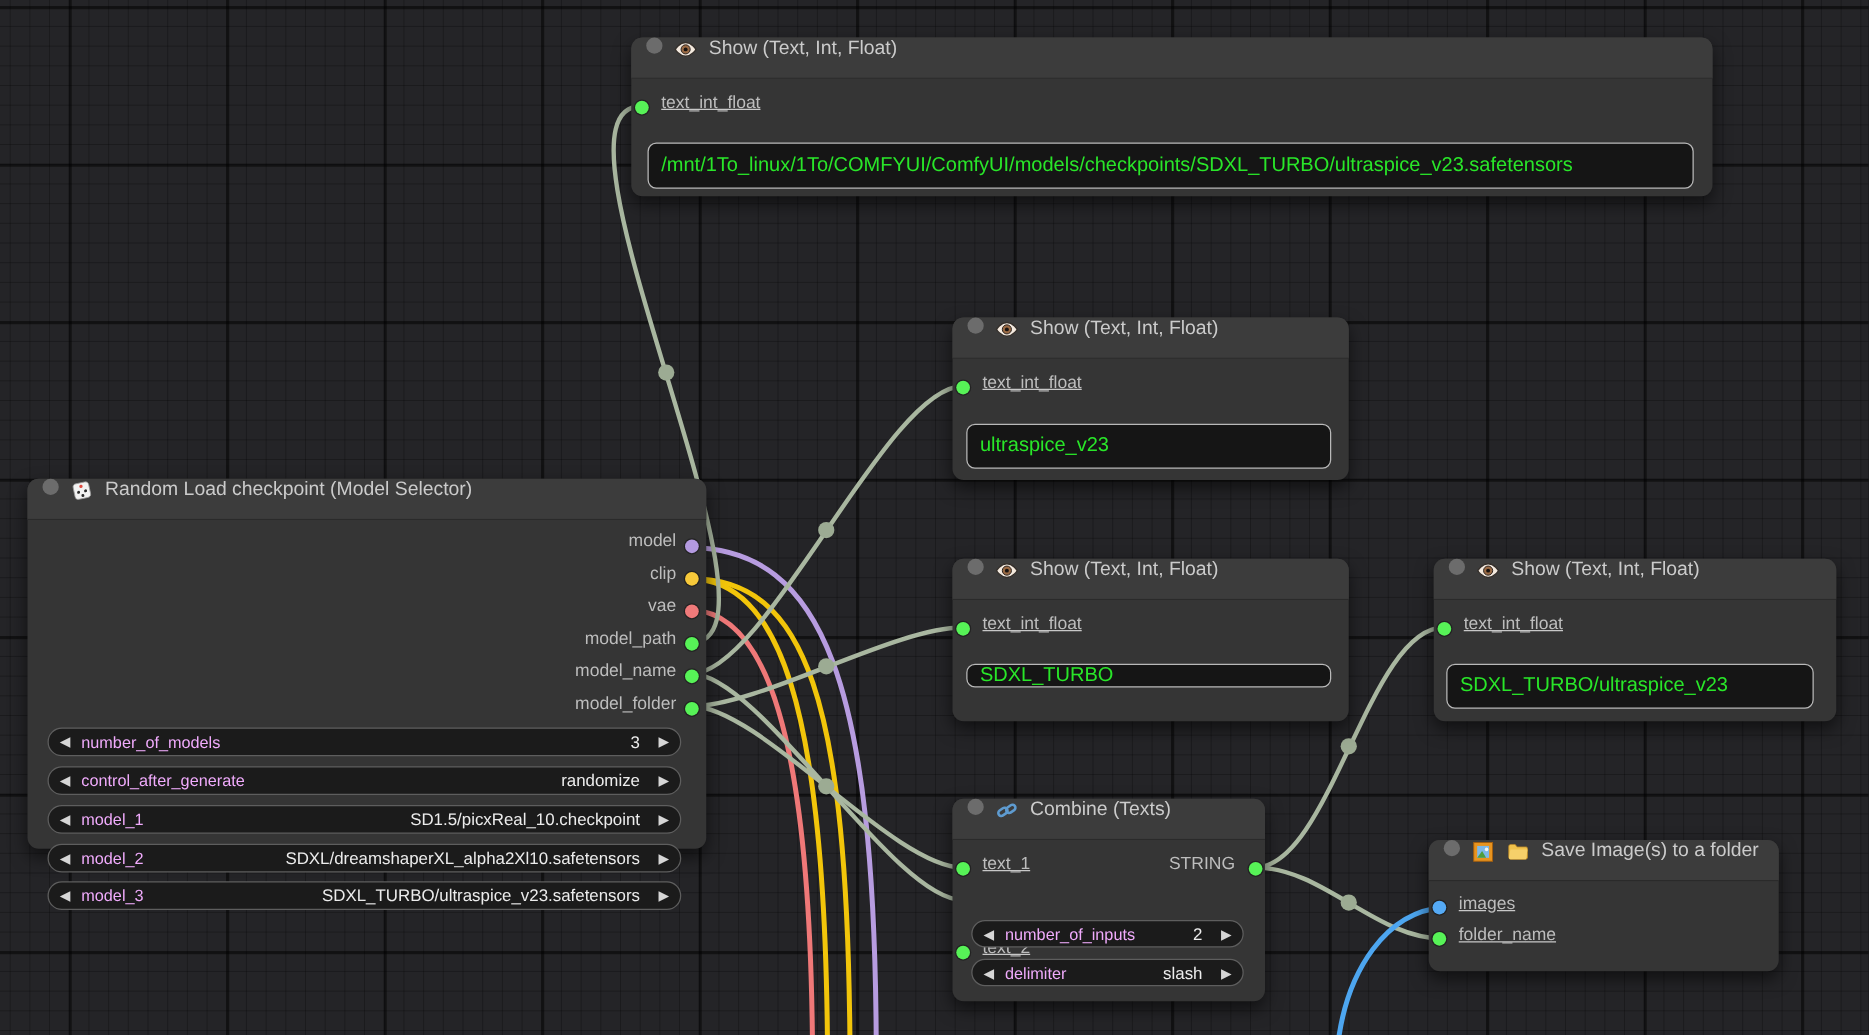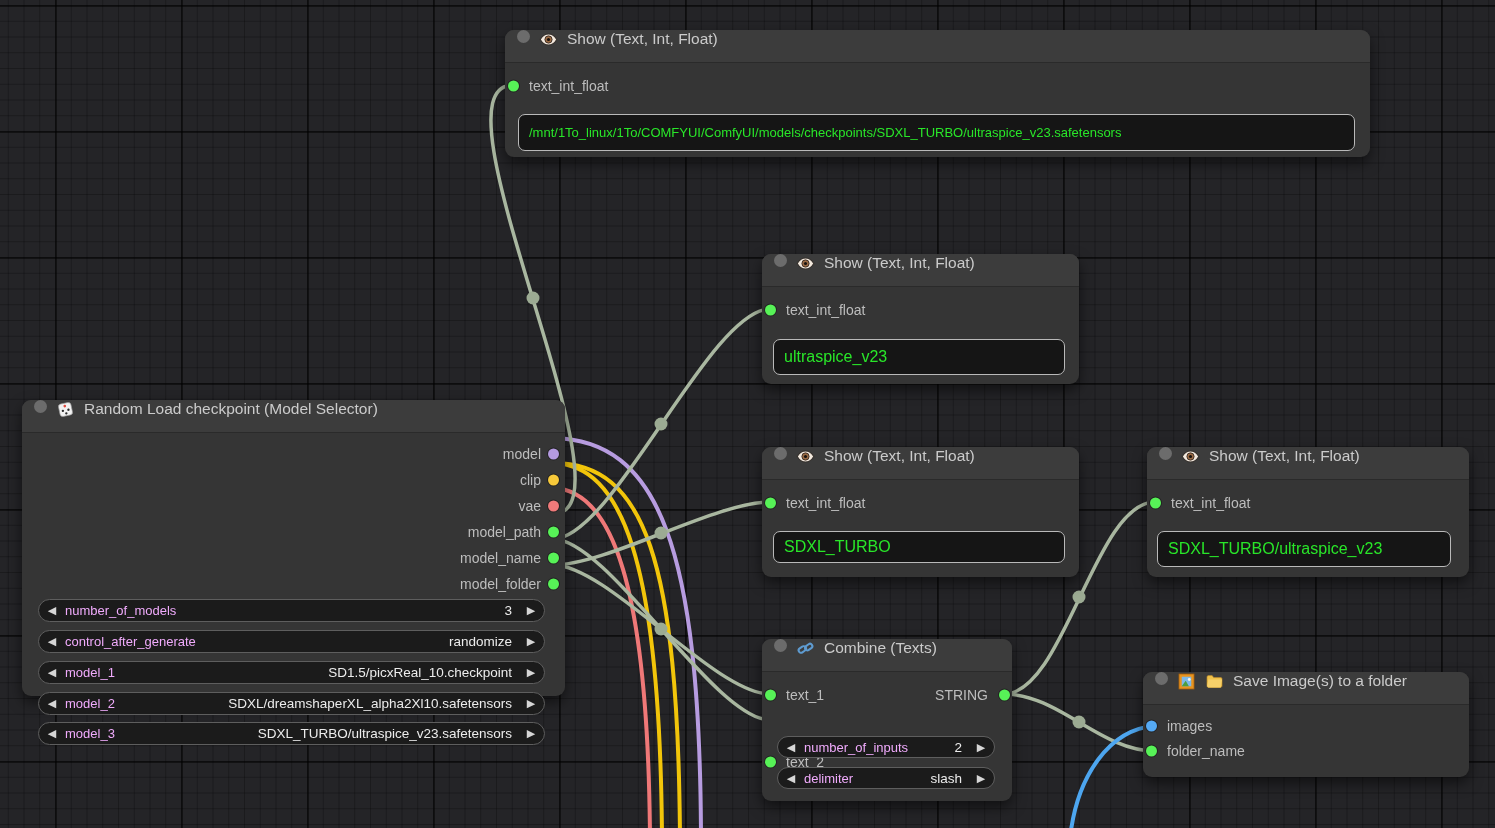--- a/index.html
+++ b/index.html
@@ -21,21 +21,21 @@
     box-shadow:0 6px 14px rgba(0,0,0,0.55);color:#c8c8c8;
   }
   .node-header{
     height:33px;background:#3c3c3c;border-radius:9px 9px 0 0;
     display:flex;align-items:flex-start;gap:9px;padding:0 12px;
     border-bottom:1px solid #2a2a2a;box-sizing:border-box;
   }
   .collapse-dot{width:13px;height:13px;border-radius:50%;background:#6c6c6c;flex:0 0 auto;}
   .title-icon{width:19px;height:19px;flex:0 0 auto;display:block;}
   .node-title{font-size:15.5px;color:#cbcbcb;white-space:nowrap;}
-  .slot-row{position:relative;height:26px;display:flex;align-items:center;}
+  .slot-row{position:relative;height:26px;display:flex;text-decoration:underline;}
   .slot-label{font-size:14px;color:#bdbdbd;}
   .in-label{padding-left:24px;}
   .out-label{position:absolute;right:24px;}
   .dot{width:11px;height:11px;border-radius:50%;position:absolute;top:50%;transform:translateY(-50%);box-shadow:0 0 0 1px rgba(0,0,0,0.35);}
   .dot.in{left:3px;}
   .dot.out{right:6px;}
   .dot.out.flush{right:2px;}
   .widget{
     position:absolute;height:23px;background:#1b1b1b;border:1px solid #5e5e5e;
     border-radius:12px;box-sizing:border-box;display:flex;align-items:center;
@@ -88,21 +88,21 @@
         <path d="M12 5 C18.5 5 22.5 12 22.5 12 C22.5 12 18.5 19 12 19 C5.5 19 1.5 12 1.5 12 C1.5 12 5.5 5 12 5 Z" fill="#f3e9de" stroke="#35302c" stroke-width="1.4"></path>
         <circle cx="12" cy="12" r="4.6" fill="#9a6a44" stroke="#2b2320" stroke-width="1"></circle>
         <circle cx="12" cy="12" r="2" fill="#191310"></circle>
       </svg>
       <span class="node-title">Show (Text, Int, Float)</span>
     </div>
     <div class="slot-row" style="position:absolute;left:0;right:0;top:43px;">
       <span class="dot in" style="background:#57f257"></span>
       <span class="slot-label in-label">text_int_float</span>
     </div>
-    <div class="textbox" style="left:13px;right:15px;top:84px;height:37px;font-size:13px;">/mnt/1To_linux/1To/COMFYUI/ComfyUI/models/checkpoints/SDXL_TURBO/ultraspice_v23.safetensors</div>
+    <div class="textbox" style="left:13px;right:15px;top:84px;height:37px;font-size:16px;">/mnt/1To_linux/1To/COMFYUI/ComfyUI/models/checkpoints/SDXL_TURBO/ultraspice_v23.safetensors</div>
   </div>
 
   <div class="node" style="left:762px;top:254px;width:317px;height:130px;">
     <div class="node-header">
       <span class="collapse-dot"></span>
       <svg class="title-icon" viewBox="0 0 24 24">
         <path d="M12 5 C18.5 5 22.5 12 22.5 12 C22.5 12 18.5 19 12 19 C5.5 19 1.5 12 1.5 12 C1.5 12 5.5 5 12 5 Z" fill="#f3e9de" stroke="#35302c" stroke-width="1.4"></path>
         <circle cx="12" cy="12" r="4.6" fill="#9a6a44" stroke="#2b2320" stroke-width="1"></circle>
         <circle cx="12" cy="12" r="2" fill="#191310"></circle>
       </svg>
@@ -122,41 +122,41 @@
         <path d="M12 5 C18.5 5 22.5 12 22.5 12 C22.5 12 18.5 19 12 19 C5.5 19 1.5 12 1.5 12 C1.5 12 5.5 5 12 5 Z" fill="#f3e9de" stroke="#35302c" stroke-width="1.4"></path>
         <circle cx="12" cy="12" r="4.6" fill="#9a6a44" stroke="#2b2320" stroke-width="1"></circle>
         <circle cx="12" cy="12" r="2" fill="#191310"></circle>
       </svg>
       <span class="node-title">Show (Text, Int, Float)</span>
     </div>
     <div class="slot-row" style="position:absolute;left:0;right:0;top:43px;">
       <span class="dot in" style="background:#57f257"></span>
       <span class="slot-label in-label">text_int_float</span>
     </div>
-    <div class="textbox" style="left:11px;right:14px;top:84px;height:32px;">SDXL_TURBO</div>
+    <div class="textbox" style="left:11px;right:14px;top:84px;height:19px;">SDXL_TURBO</div>
   </div>
 
   <div class="node" style="left:1147px;top:447px;width:322px;height:130px;">
     <div class="node-header">
       <span class="collapse-dot"></span>
       <svg class="title-icon" viewBox="0 0 24 24">
         <path d="M12 5 C18.5 5 22.5 12 22.5 12 C22.5 12 18.5 19 12 19 C5.5 19 1.5 12 1.5 12 C1.5 12 5.5 5 12 5 Z" fill="#f3e9de" stroke="#35302c" stroke-width="1.4"></path>
         <circle cx="12" cy="12" r="4.6" fill="#9a6a44" stroke="#2b2320" stroke-width="1"></circle>
         <circle cx="12" cy="12" r="2" fill="#191310"></circle>
       </svg>
       <span class="node-title">Show (Text, Int, Float)</span>
     </div>
     <div class="slot-row" style="position:absolute;left:0;right:0;top:43px;">
       <span class="dot in" style="background:#57f257"></span>
       <span class="slot-label in-label">text_int_float</span>
     </div>
     <div class="textbox" style="left:10px;right:18px;top:84px;height:36px;">SDXL_TURBO/ultraspice_v23</div>
   </div>
 
-  <div class="node" style="left:22px;top:400px;width:543px;height:296px;">
+  <div class="node" style="left:22px;top:383px;width:543px;height:296px;">
     <div class="node-header">
       <span class="collapse-dot"></span>
       <svg class="title-icon" viewBox="0 0 24 24">
         <g transform="rotate(-12 12 12)">
           <rect x="4" y="4" width="16" height="16" rx="3.5" fill="#f2f2f2" stroke="#9a9a9a" stroke-width="0.8"></rect>
           <circle cx="12" cy="7.6" r="1.7" fill="#e04a3f"></circle>
           <circle cx="8.4" cy="13" r="1.5" fill="#2a2a2a"></circle>
           <circle cx="15.6" cy="13" r="1.5" fill="#2a2a2a"></circle>
           <circle cx="12" cy="17" r="1.5" fill="#2a2a2a"></circle>
         </g>
@@ -251,21 +251,21 @@
       <span class="w-arrow">▶</span>
     </div>
     <div class="widget" style="left:15px;right:17px;top:128px;height:22px;">
       <span class="w-arrow">◀</span>
       <span class="w-label">delimiter</span>
       <span class="w-value">slash</span>
       <span class="w-arrow">▶</span>
     </div>
   </div>
 
-  <div class="node" style="left:1143px;top:672px;width:326px;height:105px;">
+  <div class="node" style="left:1143px;top:672px;width:280px;height:105px;">
     <div class="node-header">
       <span class="collapse-dot"></span>
       <svg class="title-icon" viewBox="0 0 24 24">
         <rect x="2.5" y="2.5" width="19" height="19" fill="#e8941f" stroke="#a35f10" stroke-width="1"></rect>
         <rect x="6" y="6" width="12" height="12" fill="#7db8e8"></rect>
         <path d="M6 18 L11 11 L15 18 Z" fill="#4d9e3f"></path>
         <circle cx="15.5" cy="9.5" r="1.8" fill="#f4f7f2"></circle>
       </svg>
       <svg class="title-icon" viewBox="0 0 24 24">
         <path d="M2.5 6.5 C2.5 5.4 3.4 4.5 4.5 4.5 L9 4.5 L11 7 L20 7 C21.1 7 21.5 7.9 21.5 9 L21.5 17.5 C21.5 18.6 20.6 19.5 19.5 19.5 L4.5 19.5 C3.4 19.5 2.5 18.6 2.5 17.5 Z" fill="#f0c24b" stroke="#b8872a" stroke-width="0.8"></path>

